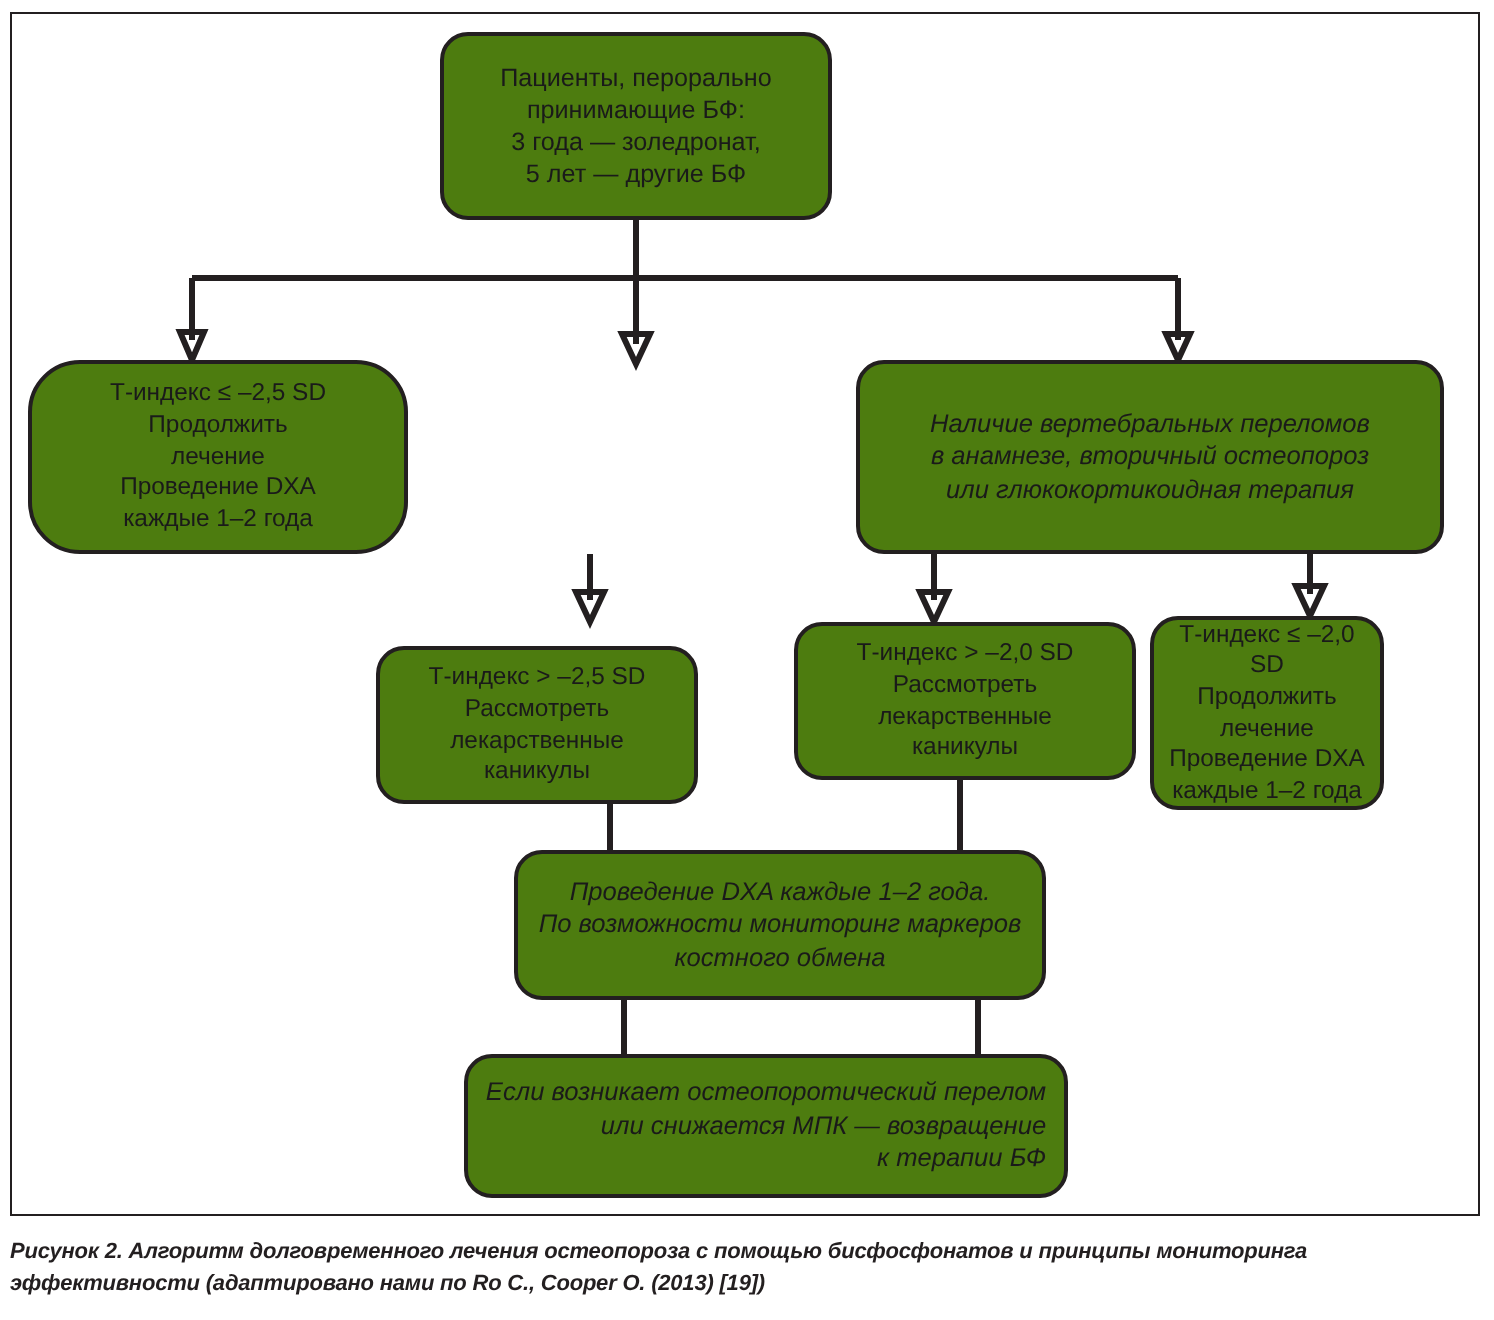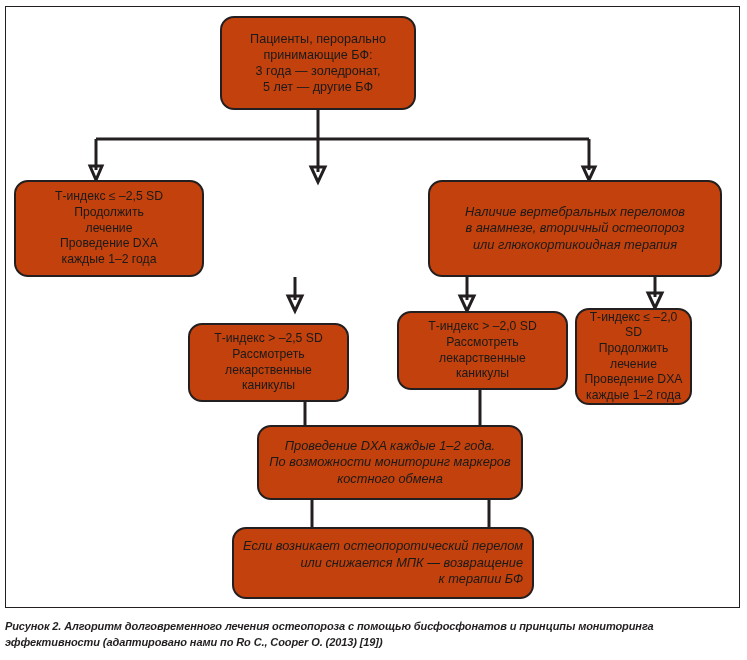--- a/index.html
+++ b/index.html
@@ -35,21 +35,21 @@
     position: absolute;
     left: 0; top: 0;
     width: 747px;
     height: 612px;
   }
   .node {
     position: absolute;
     box-sizing: border-box;
     border: 2.5px solid #231f20;
     border-radius: 14px;
-    background: #c2410c;
+    background: #4d7c0f;
     display: flex;
     align-items: center;
     justify-content: center;
     text-align: center;
     line-height: 1.28;
     color: #1a1a1a;
     font-size: 12.6px;
     padding: 3px 6px;
     white-space: pre-line;
     z-index: 3;
@@ -120,21 +120,21 @@
 
       <line x1="312" y1="500" x2="312" y2="527"></line>
       <line x1="489" y1="500" x2="489" y2="527"></line>
     </svg>
 
     <div class="node" style="left:220px; top:16px; width:196px; height:94px;">Пациенты, перорально
 принимающие БФ:
 3 года — золедронат,
 5 лет — другие БФ</div>
 
-    <div class="node small" style="left:14px; top:180px; width:190px; height:97px;">Т-индекс ≤ –2,5 SD
+    <div class="node small" style="left:14px; top:180px; width:190px; height:97px;border-radius:26px;">Т-индекс ≤ –2,5 SD
 Продолжить
 лечение
 Проведение DXA
 каждые 1–2 года</div>
 
 
     <div class="node wide" style="left:428px; top:180px; width:294px; height:97px;">Наличие вертебральных переломов
 в анамнезе, вторичный остеопороз
 или глюкокортикоидная терапия</div>
 

